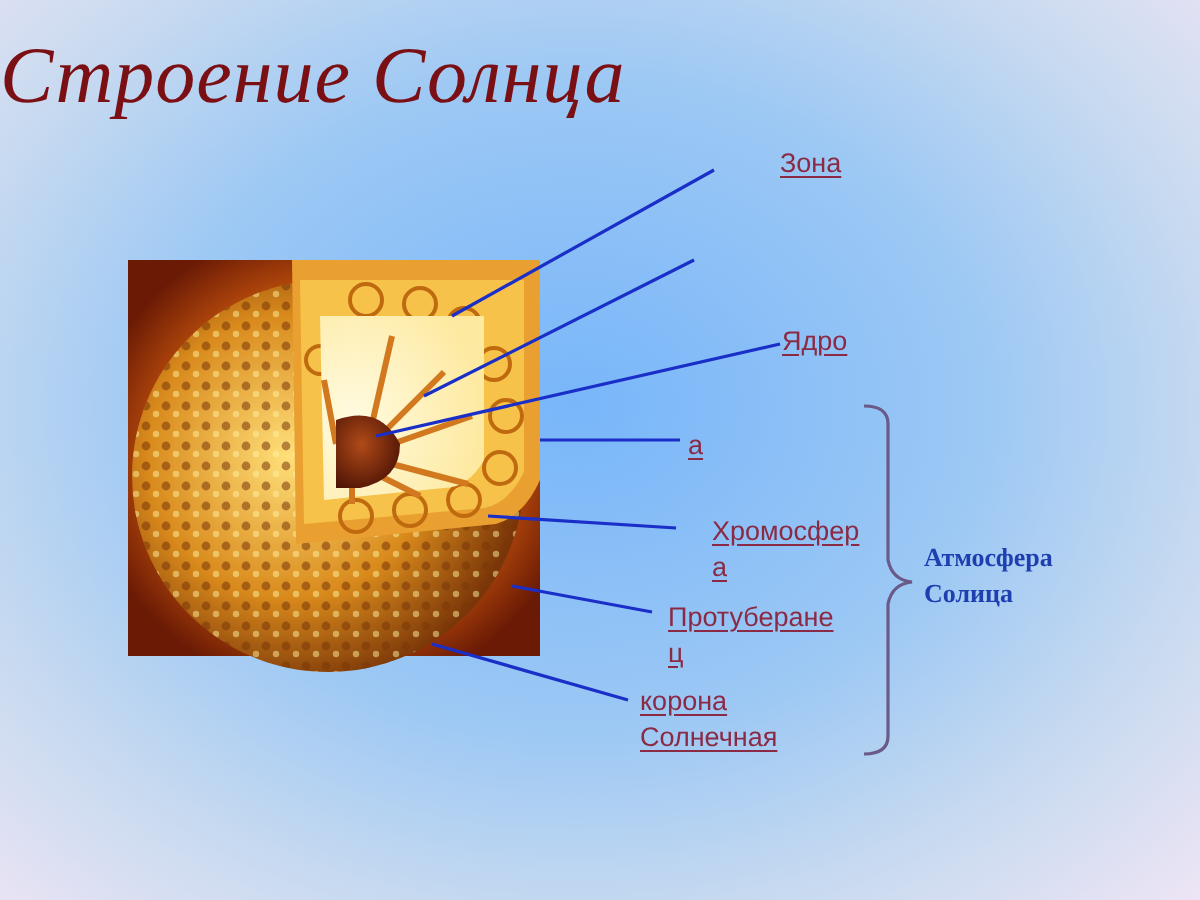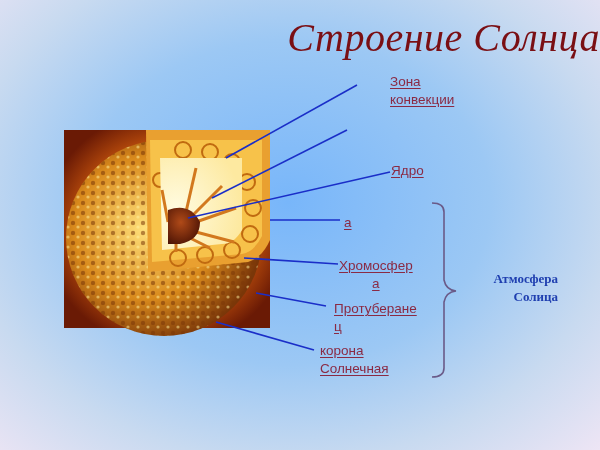--- a/index.html
+++ b/index.html
@@ -2,30 +2,30 @@
 <html><head>
 <meta charset="utf-8">
 <style>
   html, body { margin:0; padding:0; }
   body {
     width:600px; height:450px; position:relative; overflow:hidden;
     background: radial-gradient(ellipse 75% 80% at 48% 45%, #78b6fa 0%, #9cc8f4 45%, #c8daf0 72%, #f1e6f5 100%);
     font-family: "Liberation Sans", sans-serif;
   }
   .title {
-    position:absolute; left:0; top:14px; width:600px; text-align:right;
+    position:absolute; left:0; top:14px; width:600px; text-align:left;
     font-family: "Liberation Serif", "DejaVu Serif", serif;
     font-style: italic; font-size:40px; color:#7a0f14; letter-spacing:0.5px;
   }
   .label {
     position:absolute; font-size:13.5px; line-height:18px; color:#8a2a44;
     text-decoration: underline; text-underline-offset:2px;
   }
   .atm {
-    position:absolute; left:462px; top:270px; width:96px; text-align:right;
+    position:absolute; left:462px; top:270px; width:96px; text-align:left;
     font-family: "Liberation Serif", serif; font-weight:bold; font-size:13px; line-height:18px; color:#1f3fb0;
   }
   svg.overlay { position:absolute; left:0; top:0; }
 </style>
 </head>
 <body>
 
 <div class="title">Строение Солнца</div>
 
 <svg class="overlay" width="600" height="450">
@@ -97,31 +97,30 @@
     <line x1="244" y1="258" x2="338" y2="264"></line>
     <line x1="256" y1="293" x2="326" y2="306"></line>
     <line x1="216" y1="322" x2="314" y2="350"></line>
   </g>
 
   <path d="M432 203 Q444 203 444 212 L444 280 Q446 290 456 291 Q446 292 444 302 L444 368 Q444 377 432 377" fill="none" stroke="#6a5a88" stroke-width="1.6"></path>
 </svg>
 
 <div class="label" style="left:358px; top:73px;margin-left:32px;">
   <div>Зона</div>
-  <div>конвекции</div>
 </div>
 <div class="label" style="left:348px; top:120px;">
 </div>
 <div class="label" style="left:391px; top:162px;">
   <div>Ядро</div>
 </div>
 <div class="label" style="left:344px; top:214px;">
   <div>а</div>
 </div>
-<div class="label" style="left:339px; top:257px;text-align:center;">
+<div class="label" style="left:356px; top:257px;">
   <div>Хромосфер</div>
   <div>а</div>
 </div>
 <div class="label" style="left:334px; top:300px;">
   <div>Протуберане</div>
   <div>ц</div>
 </div>
 <div class="label" style="left:320px; top:342px;">
   <div>корона</div>
   <div>Солнечная</div>

